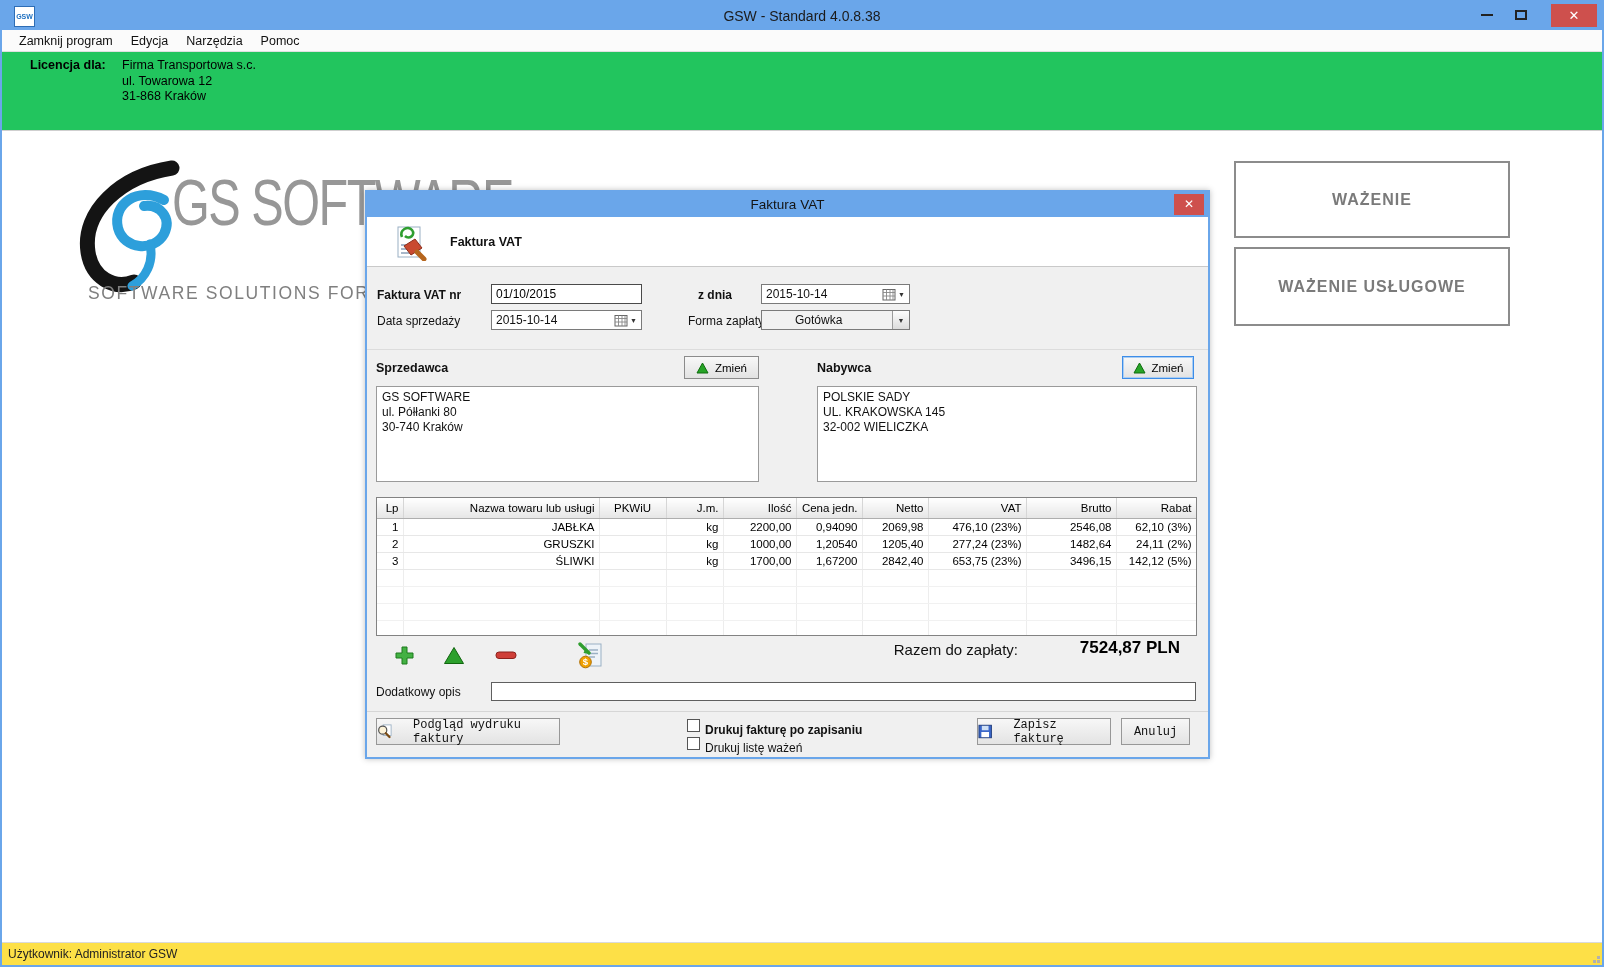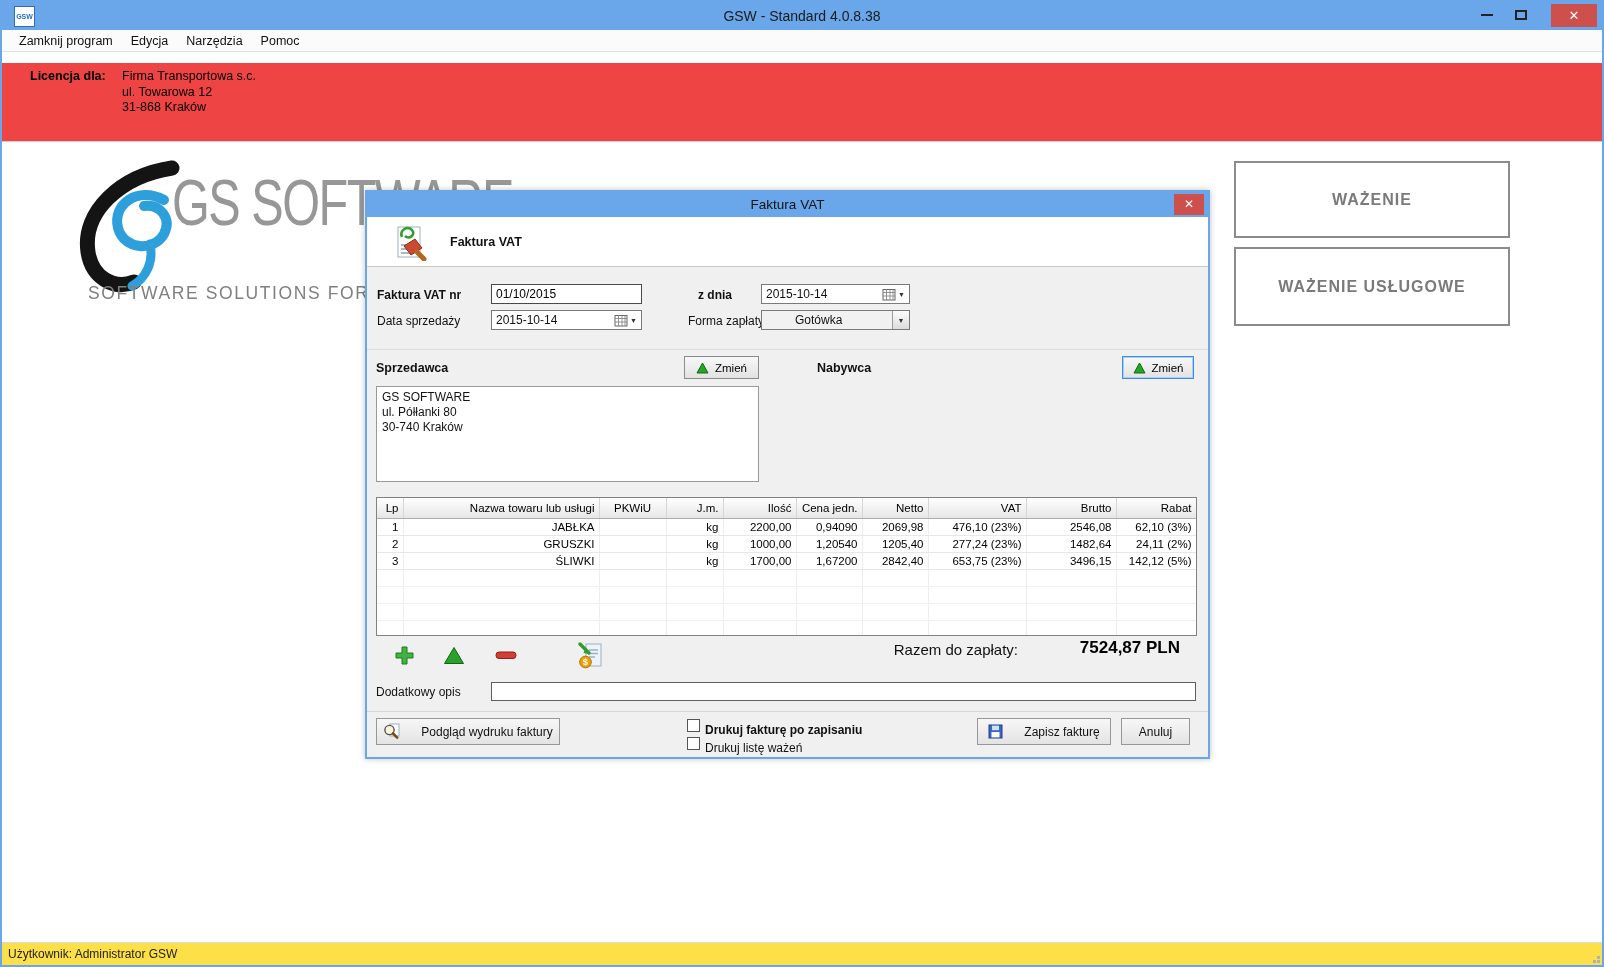--- a/index.html
+++ b/index.html
@@ -20,22 +20,22 @@
   .btn-max { right:66px; }
   .min-glyph { width:12px; height:2px; background:#222; }
   .max-glyph { width:12px; height:10px; border:2px solid #222; background:transparent; }
   .btn-close { position:absolute; right:5px; top:2px; width:46px; height:23px; background:#ce504d;
                color:#fff; font-size:13px; text-align:center; line-height:23px; }
 
   .menubar { position:absolute; top:28px; left:0; right:0; height:22px; background:#fbfbfb;
              border-bottom:1px solid #e0e0e0; display:flex; align-items:center; padding-left:8px; }
   .menu-item { padding:0 9px; font-size:12.5px; color:#111; height:22px; line-height:22px; }
 
-  .license { position:absolute; top:50px; left:0; right:0; height:79px; background:#ef4444;
-             border-bottom:1px solid #cfcfcf;margin-top:11px; }
+  .license { position:absolute; top:50px; left:0; right:0; height:79px; background:#22c55e;
+             border-bottom:1px solid #cfcfcf; }
   .license-label { position:absolute; left:28px; top:6px; font-weight:bold; font-size:12.5px; }
   .license-lines { position:absolute; left:120px; top:6px; font-size:12.5px; line-height:15.5px; }
 
   
   .logo-mark { position:absolute; left:70px; top:158px; }
   .logo-title { position:absolute; left:170px; top:164px; font-size:64px; color:#979797;
                 letter-spacing:-2px; transform:scaleX(.76); transform-origin:left; white-space:nowrap; }
   .logo-sub { position:absolute; left:86px; top:281px; font-size:17.5px; color:#7f7f7f;
               letter-spacing:1.6px; white-space:nowrap; }
 
@@ -105,21 +105,21 @@
   .total-label { position:absolute; top:449px; right:190px; font-size:15px; color:#111; }
   .total-value { position:absolute; top:446px; right:28px; font-size:17px; font-weight:bold; color:#000; }
 
   .desc-label { position:absolute; left:9px; top:491px; height:19px; line-height:19px; font-size:12px; }
   .desc-input { position:absolute; left:124px; top:490px; width:705px; height:19px;
                 border:1px solid #5f5f5f; background:#fff; font-size:12px; padding:0 4px;
                 font-family:"Liberation Sans",sans-serif; }
   .dlg-sep { position:absolute; left:0; right:0; top:519px; border-top:1px solid #d6d6d6; }
 
   .btn { position:absolute; background:linear-gradient(#f7f7f7,#e3e3e3); border:1px solid #979797;
-         font-size:12px; display:flex; align-items:center; justify-content:center; gap:21px; color:#111; }
+         font-size:12px; display:flex; align-items:center; justify-content:center; gap:21px; color:#111;font-family:Liberation Mono, monospace; }
   .btn-preview { left:9px; top:526px; width:184px; height:27px; }
   .btn-save { left:610px; top:526px; width:134px; height:27px; }
   .btn-cancel { left:754px; top:526px; width:69px; height:27px; }
 
   .chk-row { position:absolute; left:320px; display:flex; align-items:center; gap:5px; height:15px; }
   .chk-box { width:13px; height:13px; background:#fff; border:1px solid #555; }
   .chk-lbl { font-size:12px; color:#111;margin-top:8px; }
 </style>
 </head>
 <body>
@@ -234,20 +234,25 @@
         <div>30-740 Kraków</div>
       </div>
 
     <div class="sec-label" style="left:450px; top:169px;">Nabywca</div>
     <div class="zmien-btn focused" style="left:755px; top:164px; width:72px;">
       <svg width="13" height="12" viewBox="0 0 13 12">
           <path d="M6.5 1 L12 11 H1 Z" fill="#27a427" stroke="#0f6c0f"></path>
         </svg>
       <span>Zmień</span>
     </div>
+    <div class="addr-box" style="left:450px; top:194px; width:380px; height:96px;">
+        <div>POLSKIE SADY</div>
+        <div>UL. KRAKOWSKA 145</div>
+        <div>32-002 WIELICZKA</div>
+      </div>
 
     <div class="items-table">
       <table>
         <colgroup>
             <col style="width: 26px;">
             <col style="width: 196px;">
             <col style="width: 67px;">
             <col style="width: 57px;">
             <col style="width: 73px;">
             <col style="width: 66px;">

